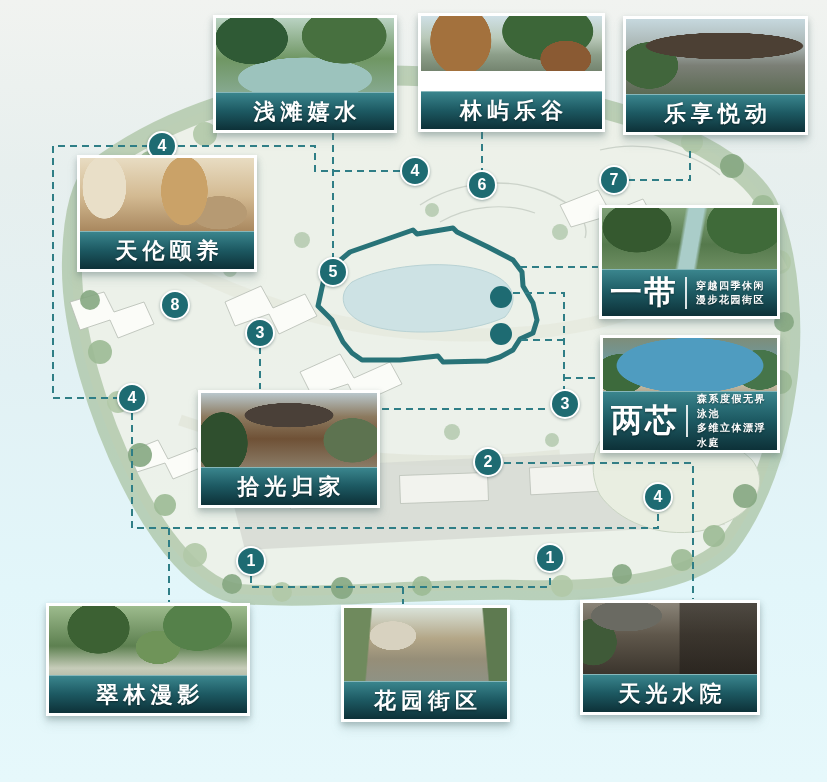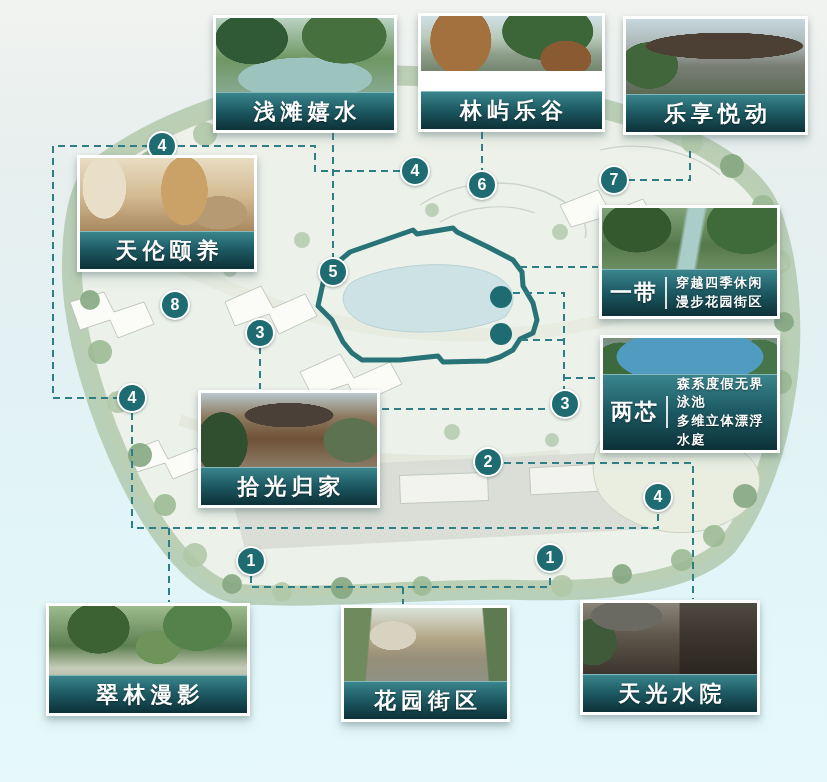--- a/index.html
+++ b/index.html
@@ -18,23 +18,23 @@
   }
   .photo{flex:1 1 auto;min-height:0;}
   .banner{
     flex:0 0 37px;display:flex;align-items:center;justify-content:center;
     background:linear-gradient(180deg,#3a858d 0%,#1d5a63 48%,#0d3138 100%);
     border-top:1px solid #86b7ba;color:#fff;font-weight:bold;
     font-size:22px;letter-spacing:5px;text-indent:5px;
     text-shadow:0 1px 2px rgba(0,0,0,.45);
   }
   .banner.split{flex:0 0 46px;justify-content:flex-start;padding:0 8px;letter-spacing:0;text-indent:0;}
-  .banner-key{font-size:22px;font-weight:bold;letter-spacing:2px;flex:0 0 auto;text-align:right;}
+  .banner-key{font-size:32px;font-weight:bold;letter-spacing:2px;flex:0 0 auto;text-align:right;}
   .banner-div{flex:0 0 2px;height:32px;background:rgba(255,255,255,.85);margin:0 9px 0 7px;}
-  .banner-desc{display:flex;flex-direction:column;font-size:13px;font-weight:bold;letter-spacing:1.5px;line-height:1.45;}
+  .banner-desc{display:flex;flex-direction:column;font-size:10px;font-weight:bold;letter-spacing:1.5px;line-height:1.45;}
   
   .ph-pond{background:
     radial-gradient(60px 42px at 20% 28%,#2f5a35 0 60%,transparent 61%),
     radial-gradient(70px 46px at 72% 24%,#47703f 0 60%,transparent 61%),
     radial-gradient(95px 30px at 50% 82%,#9cc3bd 0 70%,transparent 71%),
     linear-gradient(#b9d2c2 0%,#6f9663 55%,#86a98f 100%);}
   .ph-play{background:
     radial-gradient(55px 62px at 22% 45%,#a3713d 0 55%,transparent 56%),
     radial-gradient(42px 30px at 80% 78%,#8a5a33 0 60%,transparent 61%),
     radial-gradient(82px 52px at 70% 28%,#3c6638 0 55%,transparent 56%),

